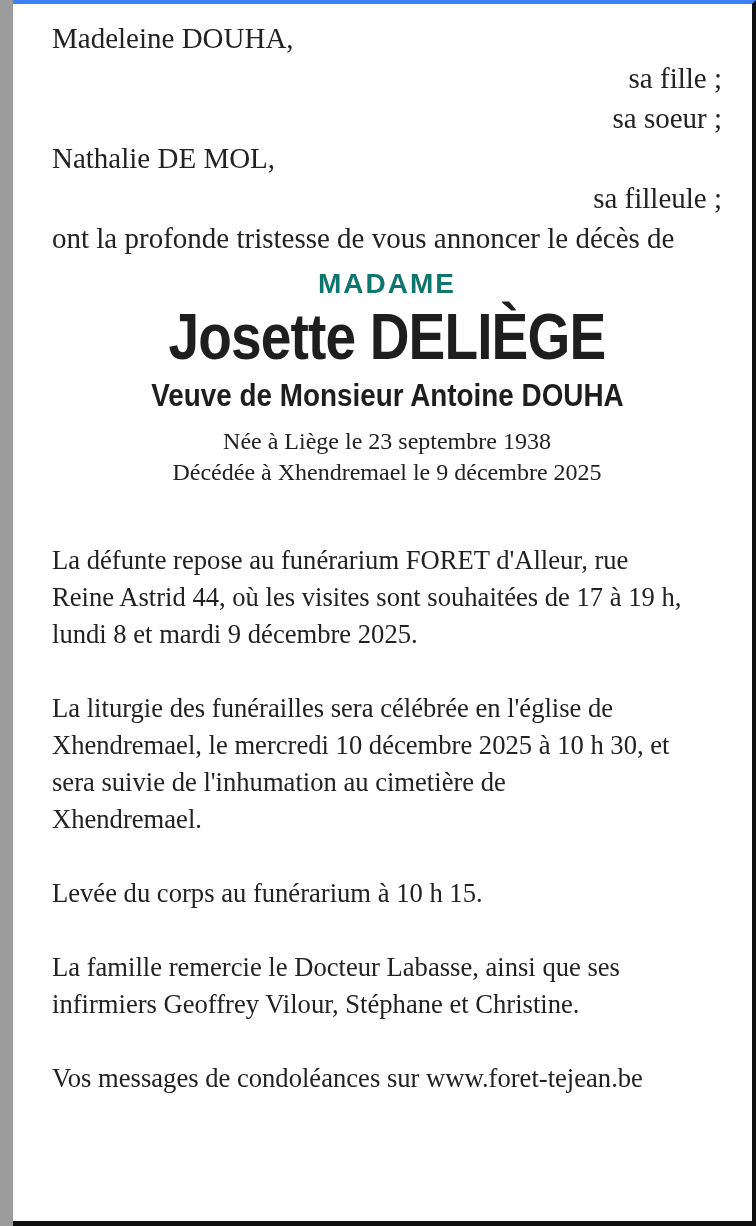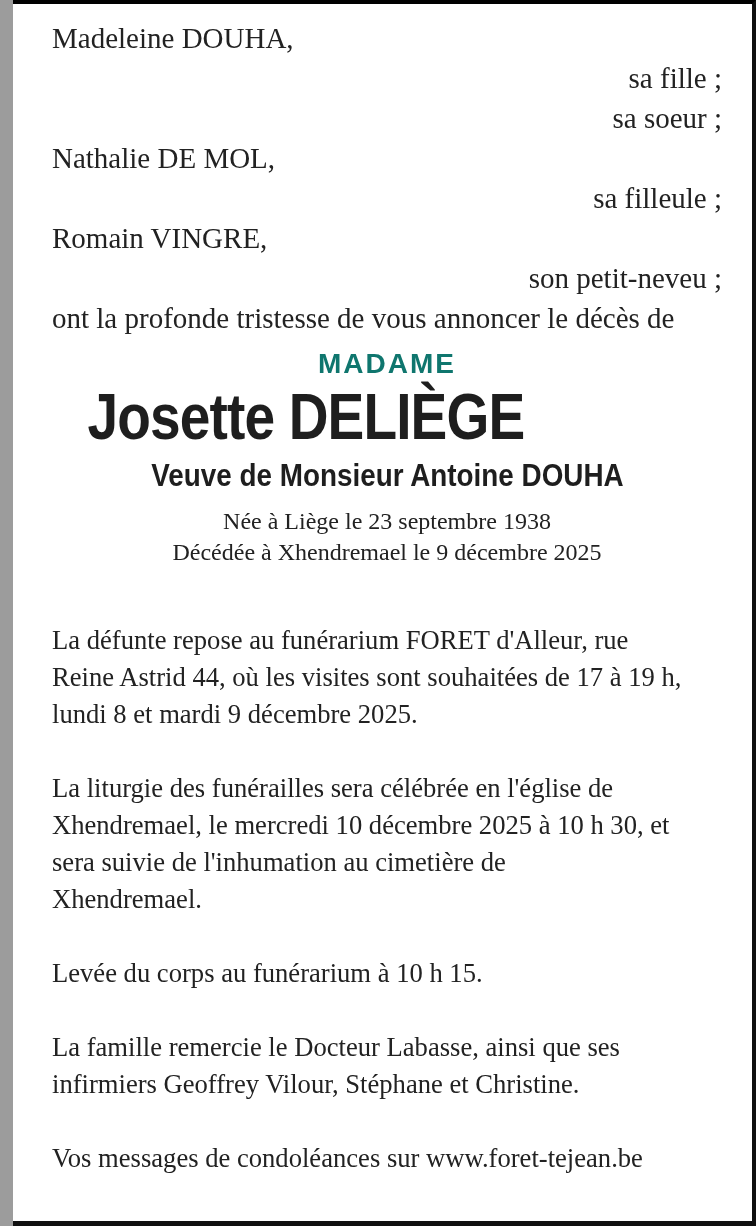--- a/index.html
+++ b/index.html
@@ -14,42 +14,42 @@
   .edge-strip {
     position: absolute;
     left: 0; top: 0;
     width: 13px; height: 1226px;
     background: #9c9c9c;
   }
   .sheet {
     position: absolute;
     left: 13px; top: 0; right: 0; bottom: 0;
     background: #ffffff;
-    border-top: 4px solid #000000;
+    border-top: 4px solid #3b82f6;
     border-right: 4px solid #101010;
     border-bottom: 5px solid #101010;
     padding: 14px 30px 0 39px;
   }
   
   .relatives { font-size: 29px; line-height: 40px; }
   .rel-name  { text-align: left; }
   .rel-rel   { text-align: right; }
   
   .announce { font-size: 29px; line-height: 40px; }
   
   .honorific {
     margin-top: 10px;
     text-align: center;
     font-family: "Liberation Sans", sans-serif;
     font-weight: bold;
     font-size: 28px;
     letter-spacing: 2px;
     color: #0f766e;
   }
-  .name-wrap { margin-top: 2px; }
+  .name-wrap { text-align: center; margin-top: 2px; }
   .deceased-name {
     display: inline-block;
     font-family: "Liberation Sans", sans-serif;
     font-weight: bold;
     font-size: 64px;
     line-height: 70px;
     letter-spacing: -1px;
     color: #1e1e1e;
     transform: scaleX(0.86);
     transform-origin: 50% 50%;
@@ -91,24 +91,20 @@
       <div class="rel-name">Madeleine DOUHA,</div>
       <div class="rel-rel">sa fille ;</div>
     </div>
     <div>
       <div class="rel-rel">sa soeur ;</div>
     </div>
     <div>
       <div class="rel-name">Nathalie DE MOL,</div>
       <div class="rel-rel">sa filleule ;</div>
     </div>
-    <div>
-      <div class="rel-name">Romain VINGRE,</div>
-      <div class="rel-rel">son petit-neveu ;</div>
-    </div>
   </div>
 
   <div class="announce">ont la profonde tristesse de vous annoncer le décès de</div>
 
   <div class="honorific">MADAME</div>
 
   <div class="name-wrap">
     <span class="deceased-name">Josette DELIÈGE</span>
   </div>
 

